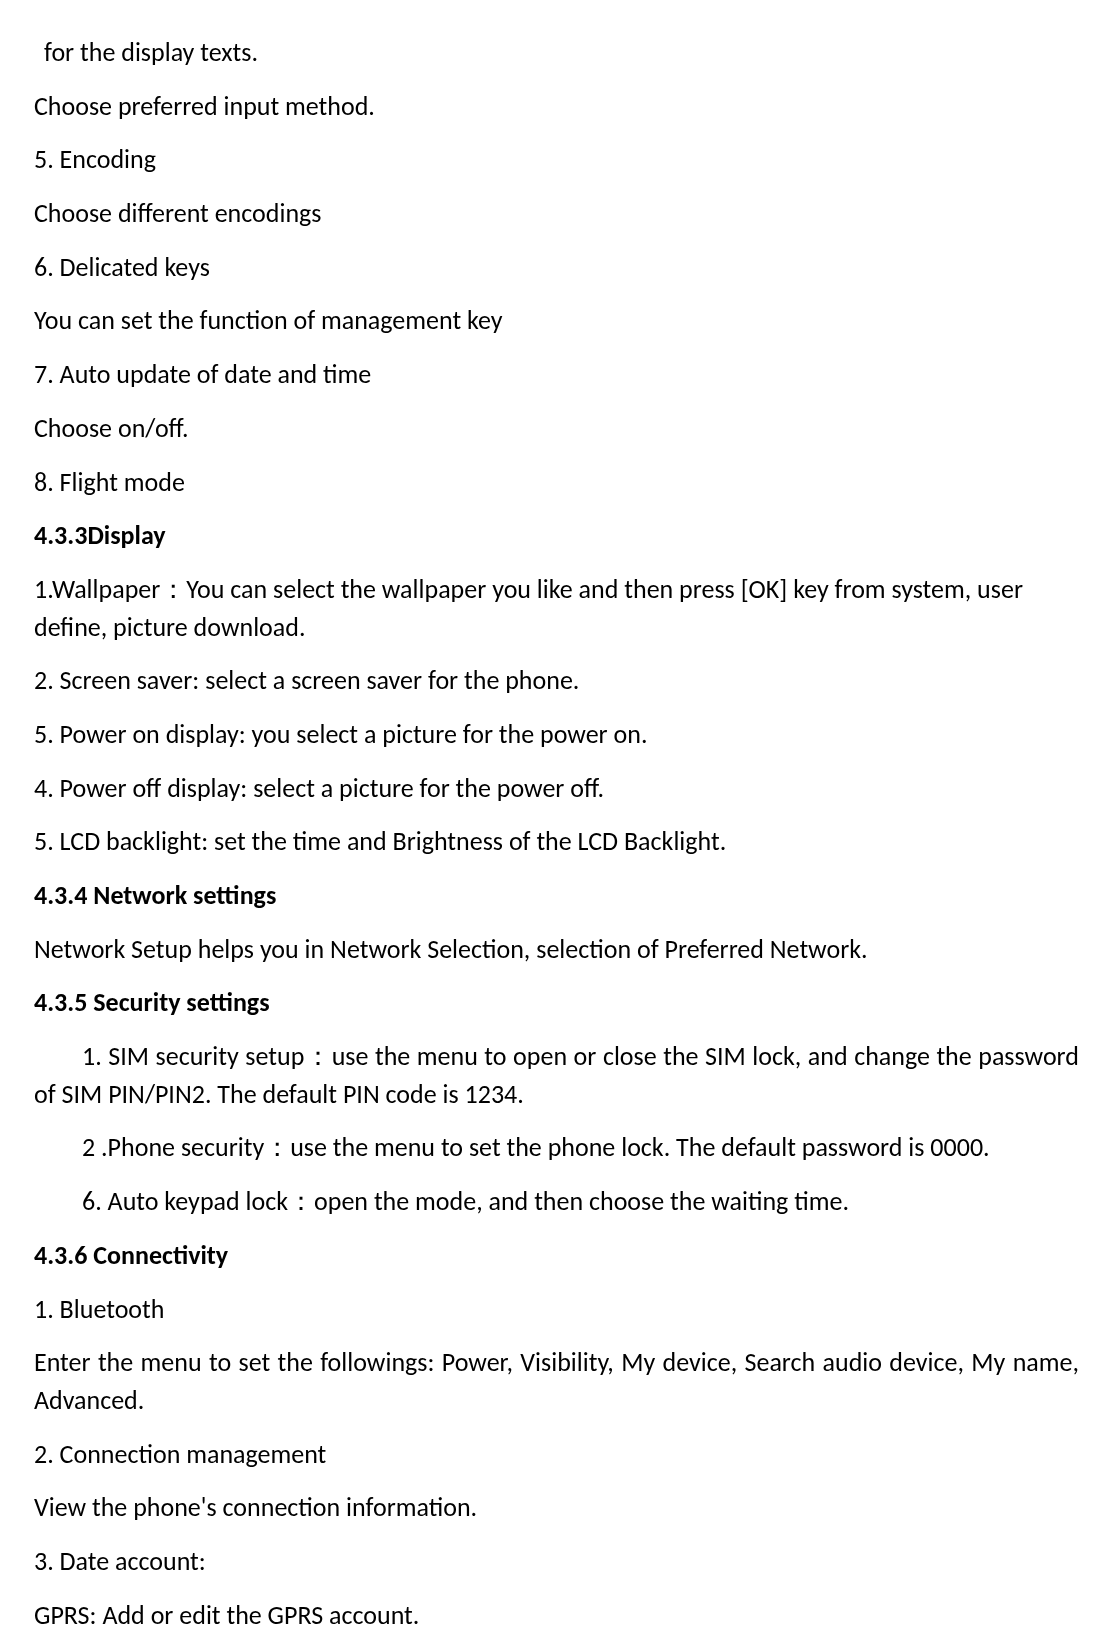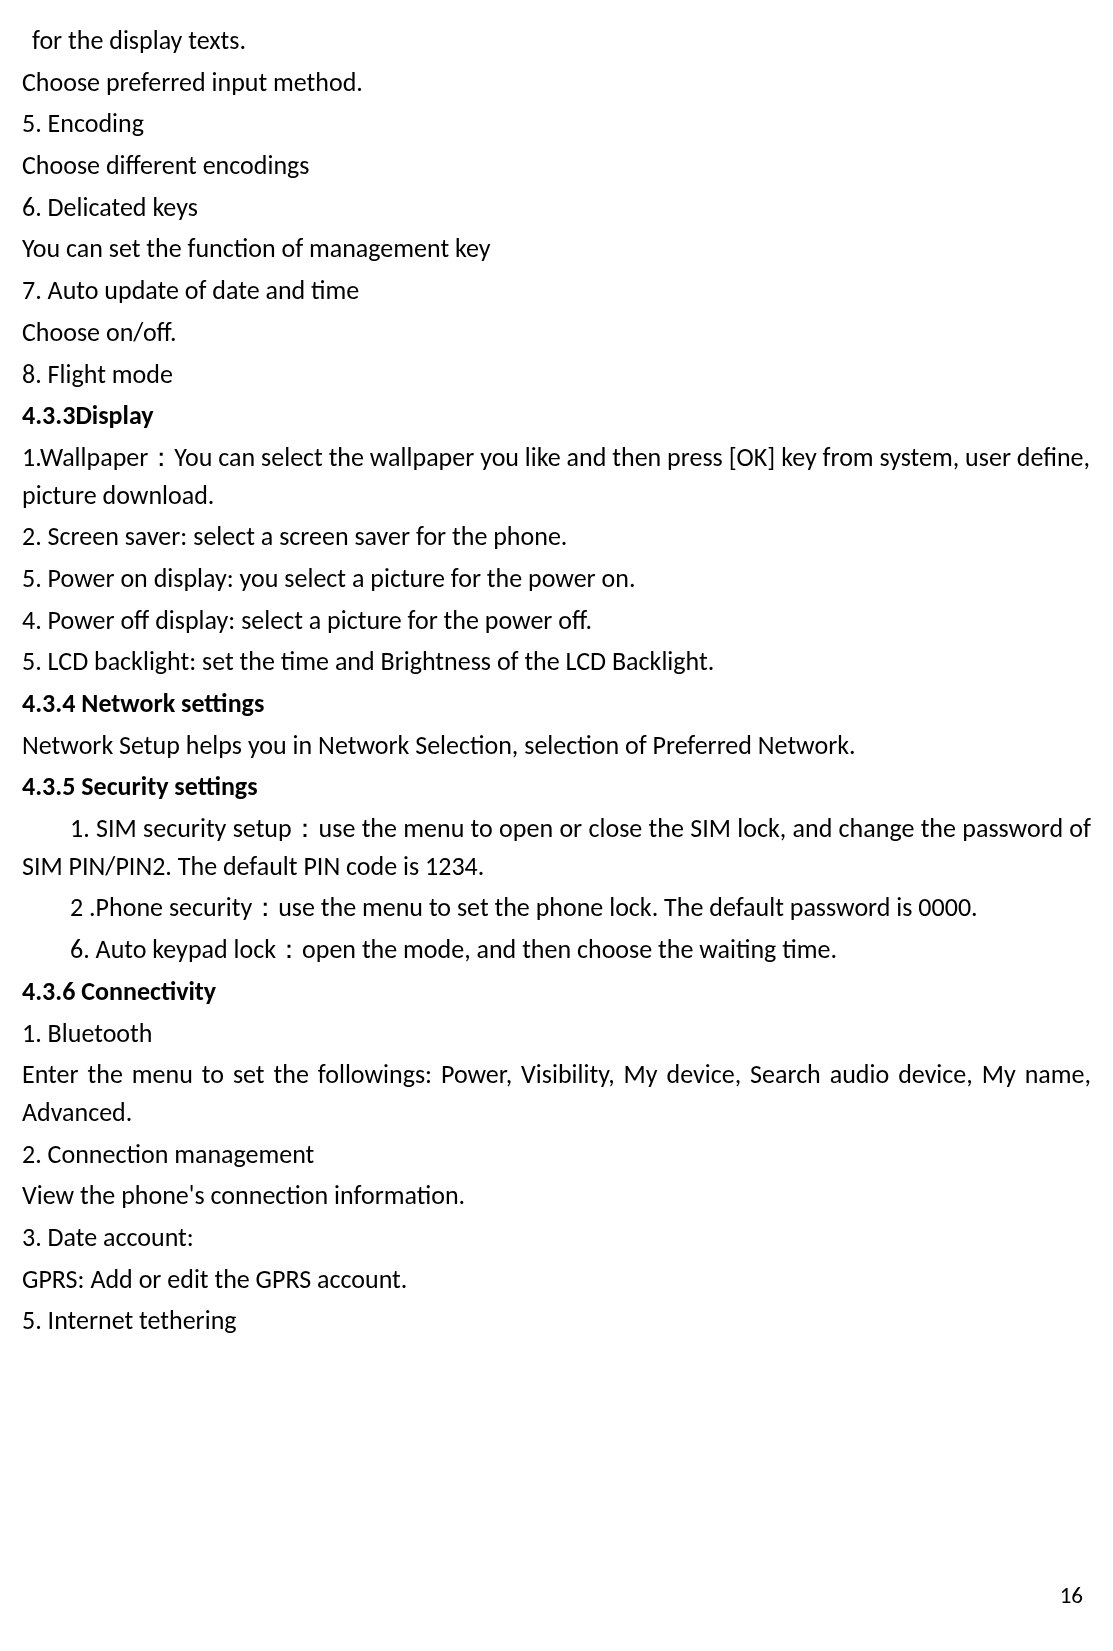--- a/index.html
+++ b/index.html
@@ -6,21 +6,21 @@
     font-family: Calibri, Arial, sans-serif;
     font-size: 26px;
     line-height: 1.45;
     color: #000;
     margin: 0;
     padding: 18px 18px 40px 18px;
     width: 1077px;
     background: #fff;
   }
   p {
-    margin: 4px;
+    margin: 16px;
   }
   .bold {
     font-weight: bold;
   }
   .indent-small {
     padding-left: 10px;
   }
   .indent-para {
     text-indent: 48px;
   }

